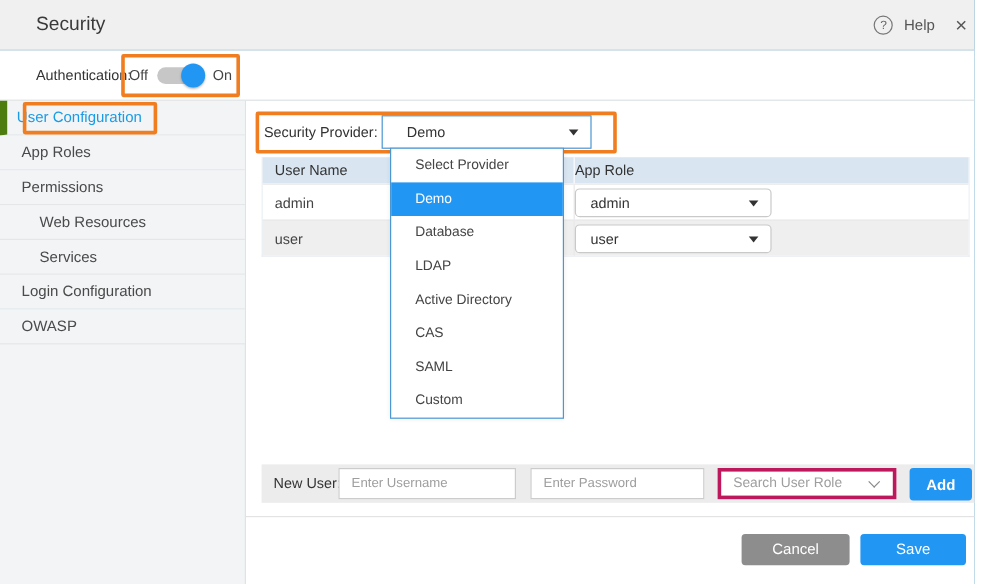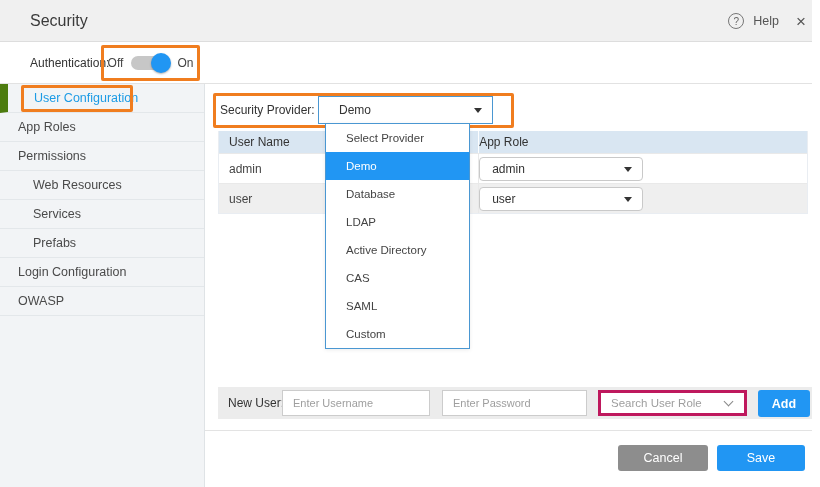--- a/index.html
+++ b/index.html
@@ -29,21 +29,21 @@
   .toggle { position:relative; width:38px; height:14px; background:#c7c7c7; border-radius:7px; }
   .knob { position:absolute; right:-2px; top:-3px; width:20px; height:20px; border-radius:50%;
           background:#2196f3; box-shadow:0 1px 2px rgba(0,0,0,.3); }
 
   
   .sidebar { position:absolute; left:0; top:84px; width:205px; height:403px;
              background:#f2f4f6; border-right:1px solid #dfe3e6; }
   .side-item { position:relative; height:29px; line-height:28px; font-size:12.5px; color:#4a4a4a;
                padding-left:18px; border-bottom:1px solid #e3e7ea; background:#f2f4f6; cursor:pointer; }
   .side-item.sub { padding-left:33px; }
-  .side-item.active { color:#1c9be5; border-left:8px solid #4d7c0f; padding-left:26px; }
+  .side-item.active { color:#1c9be5; border-left:6px solid #4d7c0f; padding-left:8px; }
   .uc-box { position:absolute; left:13px; top:1px; width:112px; height:27px;
             border:3px solid #f07d1f; border-radius:2px; pointer-events:none; }
 
   
   .main { position:absolute; left:205px; top:84px; width:615px; height:403px; background:#fff; }
 
   .provider-box { position:absolute; left:8px; top:9px; width:301px; height:35px;
                   border:3px solid #f07d1f; border-radius:2px; pointer-events:none; z-index:30; }
   .provider-label { position:absolute; left:15px; top:9px; line-height:35px; font-size:12px; color:#333; }
   .provider-select { position:absolute; left:113px; top:12px; width:175px; height:28px;
@@ -123,21 +123,20 @@
 
   <div class="sidebar">
     <div class="side-item active">
       <span>User Configuration</span>
       <span class="uc-box"></span>
     </div>
     <div class="side-item"><span>App Roles</span></div>
     <div class="side-item"><span>Permissions</span></div>
     <div class="side-item sub"><span>Web Resources</span></div>
     <div class="side-item sub"><span>Services</span></div>
-    <div class="side-item sub"><span>Prefabs</span></div>
     <div class="side-item"><span>Login Configuration</span></div>
     <div class="side-item"><span>OWASP</span></div>
   </div>
 
   <div class="main">
 
     <div class="provider-box"></div>
     <div class="provider-label">Security Provider:</div>
     <div class="provider-select">
       <span>Demo</span>

